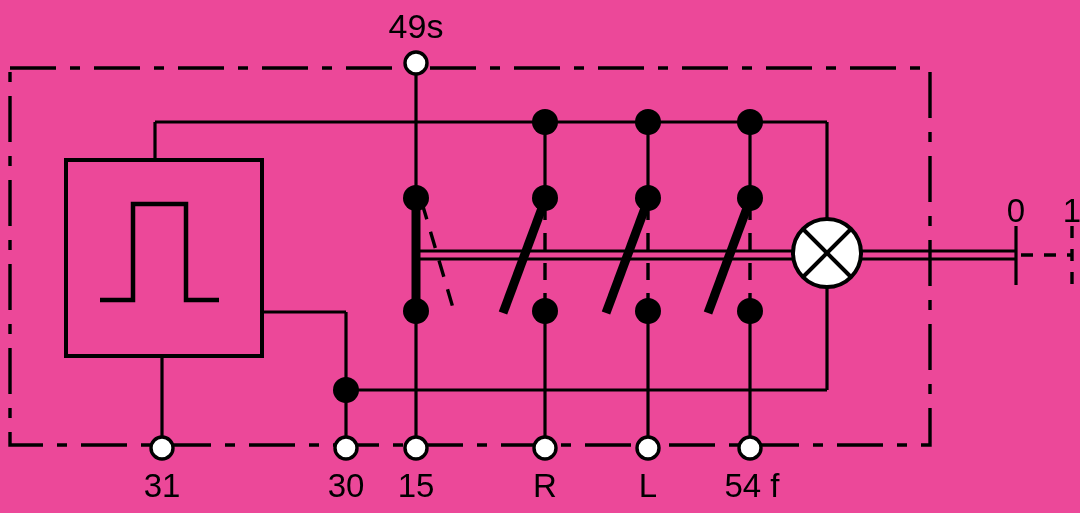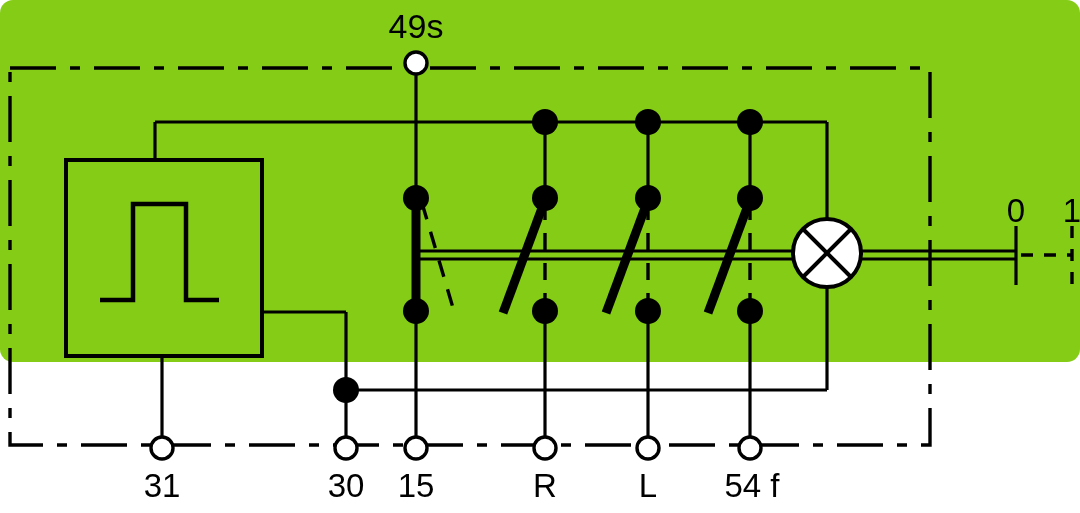--- a/index.html
+++ b/index.html
@@ -9,23 +9,22 @@
   }
   body {
     width: 1080px;
     height: 513px;
     font-family: "Liberation Sans", sans-serif;
     overflow: hidden;
   }
   #diagram-root {
     position: relative;
     width: 1080px;
-    height: 362px;
-    background: #84cc16;
-    border-radius: 13px;
+    height: 513px;
+    background: #ec4899;
   }
   svg#schematic {
     display: block;
     width: 1080px;
     height: 513px;
   }
   .wire       { stroke: #000000; stroke-width: 3.2; fill: none; stroke-linecap: butt; }
   .wire-thick { stroke: #000000; stroke-width: 9;   fill: none; stroke-linecap: butt; }
   .boxline    { stroke: #000000; stroke-width: 4;   fill: none; }
   .waveline   { stroke: #000000; stroke-width: 4.5; fill: none; stroke-linejoin: miter; }

